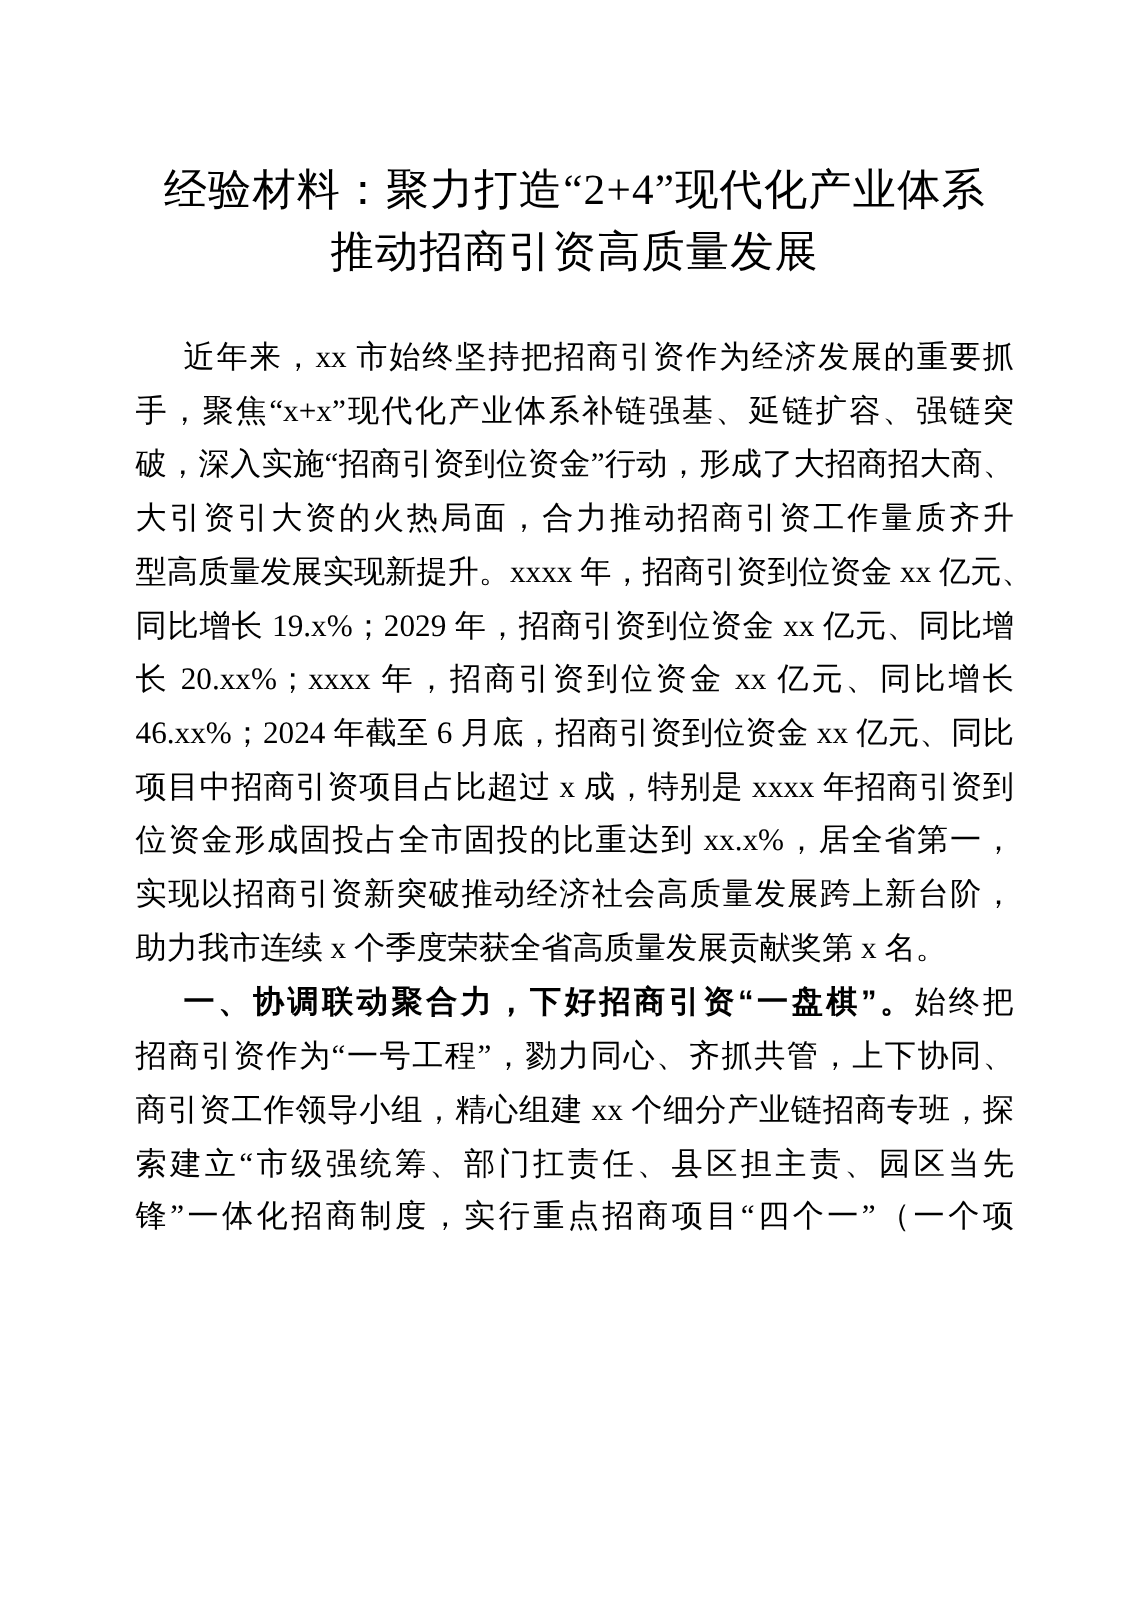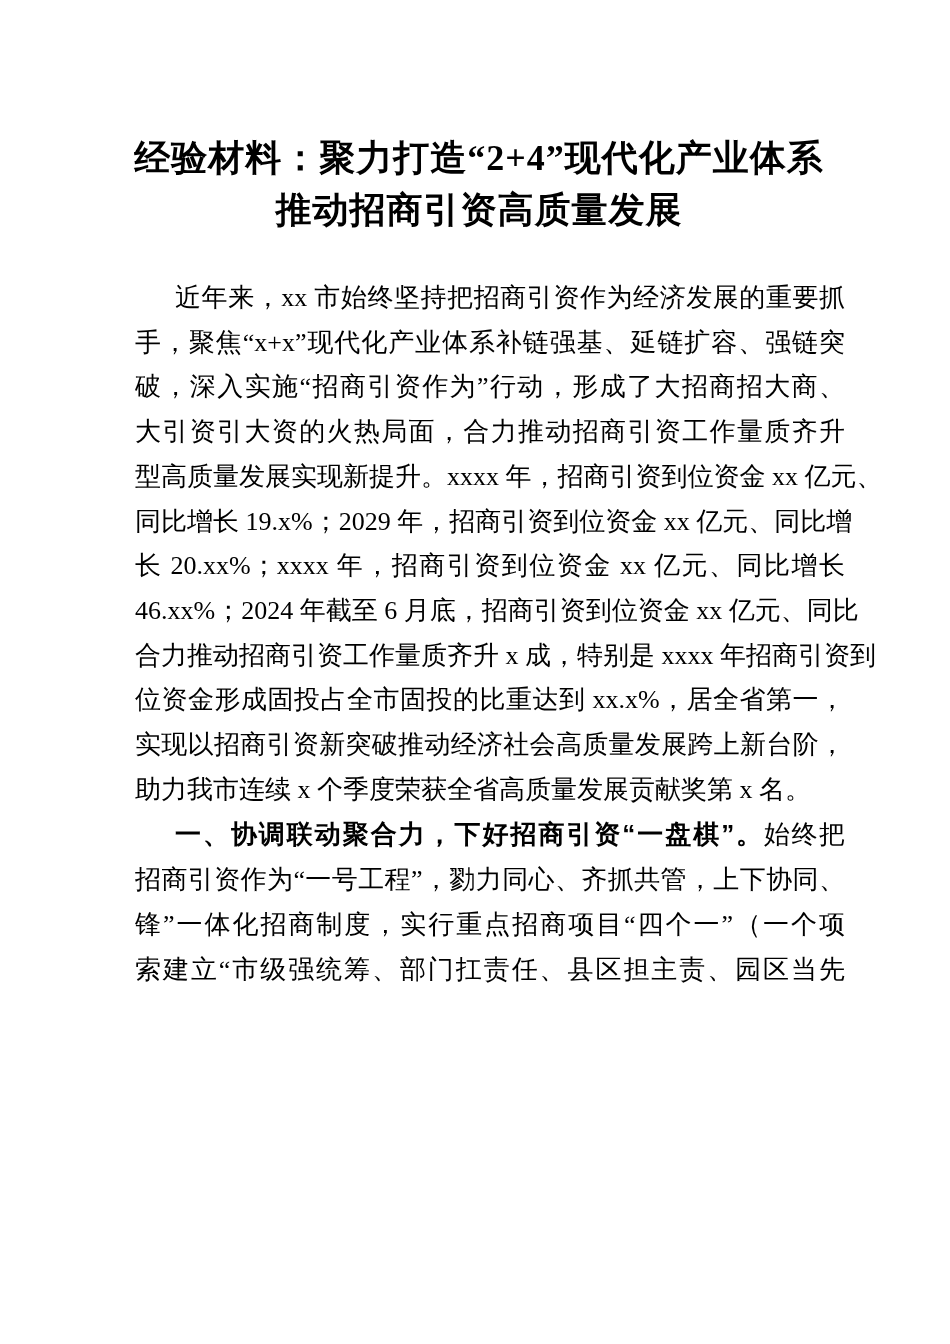--- a/index.html
+++ b/index.html
@@ -12,34 +12,33 @@
     box-sizing: border-box;
     padding: 132px 105px 0 113px;
     color: #000000;
     font-family: "Liberation Serif", "DejaVu Serif", serif;
     overflow: hidden;
   }
   .doc-title {
     margin: 0;
     font-size: 36px;
     line-height: 52px;
-    font-weight: 700;
+    font-weight: 400;
     text-align: center;
     letter-spacing: 1px;
   }
   .doc-body {
     margin-top: 40px;
     font-size: 26px;
     line-height: 44.7px;
   }
   .line {
     text-align: justify;
     text-align-last: justify;
     white-space: nowrap;
-    margin-left: 22px;
   }
   .line.para-end {
     text-align-last: left;
     white-space: normal;
   }
   .line.indent { text-indent: 40px; }
   .sec-head {
     font-weight: 700;
     font-family: "Liberation Sans", "DejaVu Sans", sans-serif;
     letter-spacing: 0.5px;
@@ -53,35 +52,36 @@
   <h1 class="doc-title">
     <div class="title-line">经验材料：聚力打造“2+4”现代化产业体系</div>
     <div class="title-line">推动招商引资高质量发展</div>
   </h1>
 
   <div class="doc-body">
 
     <div class="para">
       <div class="line indent">近年来，xx 市始终坚持把招商引资作为经济发展的重要抓</div>
       <div class="line">手，聚焦“x+x”现代化产业体系补链强基、延链扩容、强链突</div>
-      <div class="line">破，深入实施“招商引资作为”行动，形成了大招商招大商、</div>
+      <div class="line">破，深入实施“招商引资到位资金”行动，形成了大招商招大商、</div>
       <div class="line">大引资引大资的火热局面，合力推动招商引资工作量质齐升</div>
       <div class="line">型高质量发展实现新提升。xxxx 年，招商引资到位资金 xx 亿元、</div>
       <div class="line">同比增长 19.x%；2029 年，招商引资到位资金 xx 亿元、同比增</div>
       <div class="line">长 20.xx%；xxxx 年，招商引资到位资金 xx 亿元、同比增长</div>
       <div class="line">46.xx%；2024 年截至 6 月底，招商引资到位资金 xx 亿元、同比</div>
-      <div class="line">合力推动招商引资工作量质齐升 x 成，特别是 xxxx 年招商引资到</div>
+      <div class="line">项目中招商引资项目占比超过 x 成，特别是 xxxx 年招商引资到</div>
       <div class="line">位资金形成固投占全市固投的比重达到 xx.x%，居全省第一，</div>
       <div class="line">实现以招商引资新突破推动经济社会高质量发展跨上新台阶，</div>
       <div class="line para-end">助力我市连续 x 个季度荣获全省高质量发展贡献奖第 x 名。</div>
     </div>
 
     <div class="para">
       <div class="line indent">
         <span class="sec-head">一、协调联动聚合力，下好招商引资“一盘棋”。</span><span>始终把</span>
       </div>
       <div class="line">招商引资作为“一号工程”，勠力同心、齐抓共管，上下协同、</div>
+      <div class="line">商引资工作领导小组，精心组建 xx 个细分产业链招商专班，探</div>
+      <div class="line">索建立“市级强统筹、部门扛责任、县区担主责、园区当先</div>
       <div class="line">锋”一体化招商制度，实行重点招商项目“四个一”（一个项</div>
-      <div class="line">索建立“市级强统筹、部门扛责任、县区担主责、园区当先</div>
     </div>
 
   </div>
 </div>
 
 </body></html>

